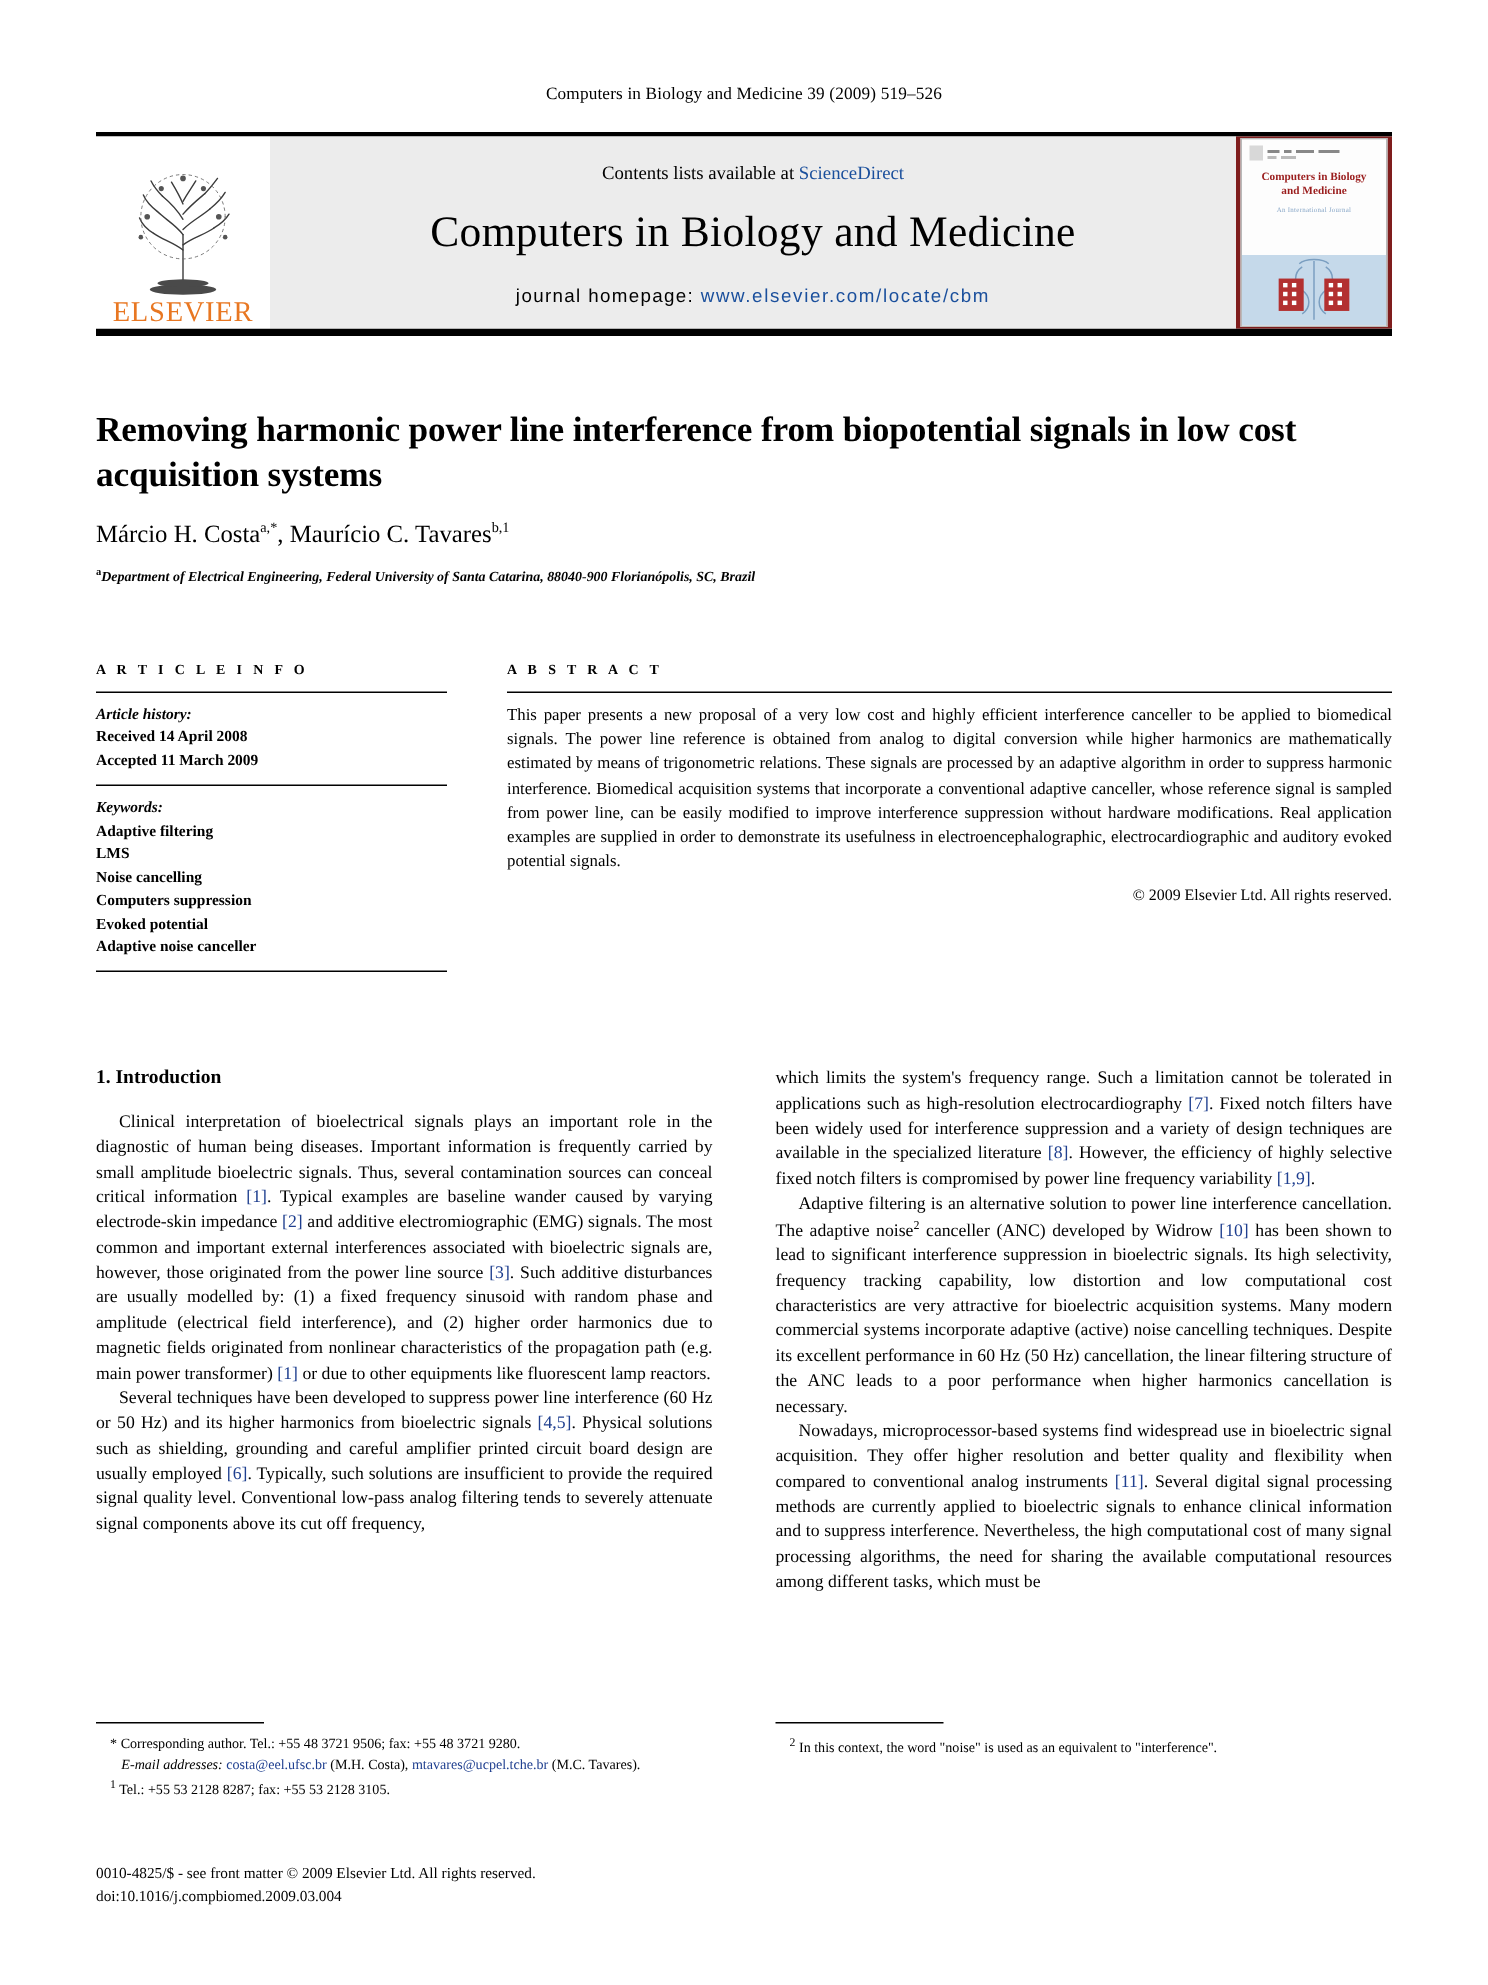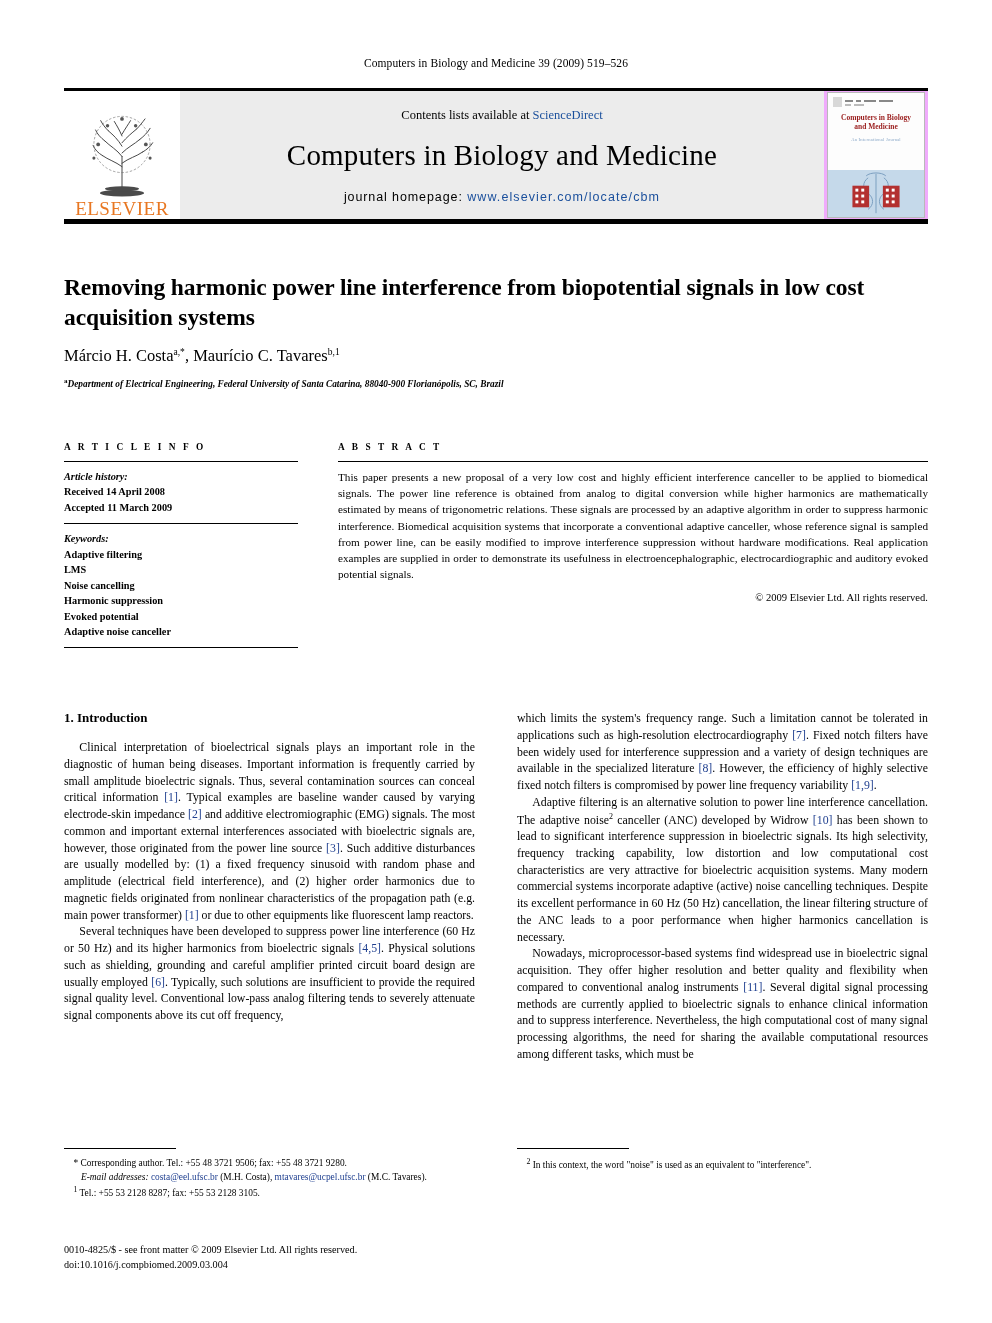--- a/index.html
+++ b/index.html
@@ -108,21 +108,21 @@
   .homepage-url {
     color: #1a4f9c;
     letter-spacing: 1.1px;
   }
   .cover-block {
     width: 104px;
     flex: 0 0 104px;
     display: flex;
     align-items: center;
     justify-content: center;
-    background: #f0abfc;
+    background: #7f1d1d;
   }
   .cover-thumb {
     width: 96px;
     height: 124px;
     border: 1px solid #b9b9b9;
     background: #ffffff;
     position: relative;
     overflow: hidden;
   }
   .cover-top {
@@ -471,21 +471,21 @@
       <div class="hr-thin"></div>
       <div class="info-head">Article history:</div>
       <div class="info-line">Received 14 April 2008</div>
       <div class="info-line">Accepted 11 March 2009</div>
       <div class="hr-thin2"></div>
       <div class="info-head">Keywords:</div>
       <div id="keyword-list">
           <div class="info-line">Adaptive filtering</div>
           <div class="info-line">LMS</div>
           <div class="info-line">Noise cancelling</div>
-          <div class="info-line">Harmonic suppression</div>
+          <div class="info-line">Computers suppression</div>
           <div class="info-line">Evoked potential</div>
           <div class="info-line">Adaptive noise canceller</div>
         </div>
       <div class="info-bottom-rule"></div>
     </div>
 
     <div class="abstract-col">
       <div class="sec-label">A B S T R A C T</div>
       <div class="hr-thin"></div>
       <div class="abstract-text">This paper presents a new proposal of a very low cost and highly efficient interference canceller to be applied to biomedical signals. The power line reference is obtained from analog to digital conversion while higher harmonics are mathematically estimated by means of trigonometric relations. These signals are processed by an adaptive algorithm in order to suppress harmonic interference. Biomedical acquisition systems that incorporate a conventional adaptive canceller, whose reference signal is sampled from power line, can be easily modified to improve interference suppression without hardware modifications. Real application examples are supplied in order to demonstrate its usefulness in electroencephalographic, electrocardiographic and auditory evoked potential signals.</div>
@@ -510,21 +510,21 @@
         </div>
     </div>
   </div>
 
   <div class="footnotes">
     <div class="fn-col">
       <div class="fn-rule"></div>
       <div class="fn-line fn-indent">* Corresponding author. Tel.: +55 48 3721 9506; fax: +55 48 3721 9280.</div>
       <div class="fn-line">
         <span style="margin-left:1.8em" class="fn-em">E-mail addresses:</span>
-        <a class="fn-link" href="#" style="text-decoration:none">costa@eel.ufsc.br</a><span> (M.H. Costa), </span><a class="fn-link" href="#" style="text-decoration:none">mtavares@ucpel.ufsc.br</a>
+        <a class="fn-link" href="#" style="text-decoration:none">costa@eel.ufsc.br</a><span> (M.H. Costa), </span><a class="fn-link" href="#" style="text-decoration:none">mtavares@ucpel.tche.br</a>
         <span>(M.C. Tavares).</span>
       </div>
       <div class="fn-line fn-indent"><sup>1</sup><span> Tel.: +55 53 2128 8287; fax: +55 53 2128 3105.</span></div>
     </div>
     <div class="fn-col">
       <div class="fn-rule"></div>
       <div class="fn-line fn-indent"><sup>2</sup><span> In this context, the word "noise" is used as an equivalent to "interference".</span></div>
     </div>
   </div>
 

